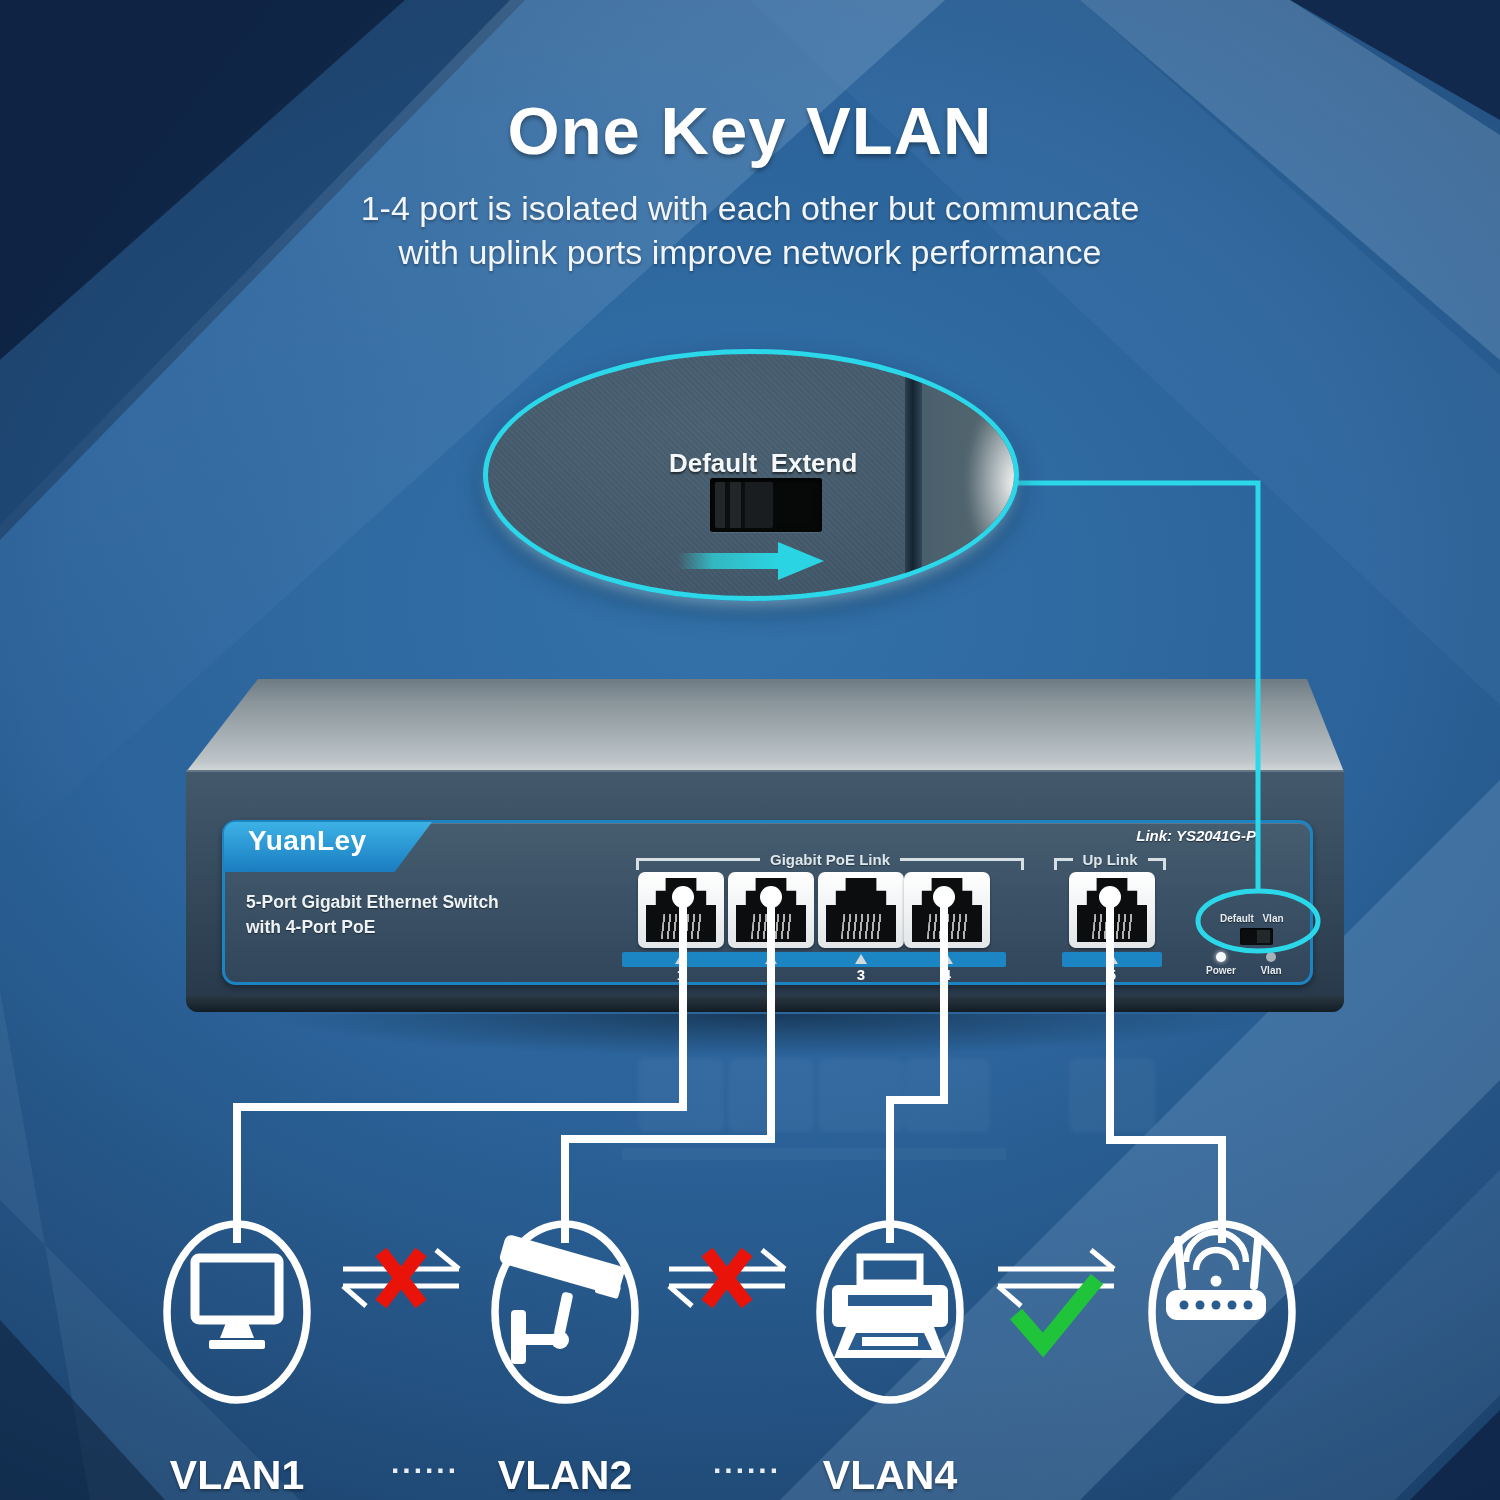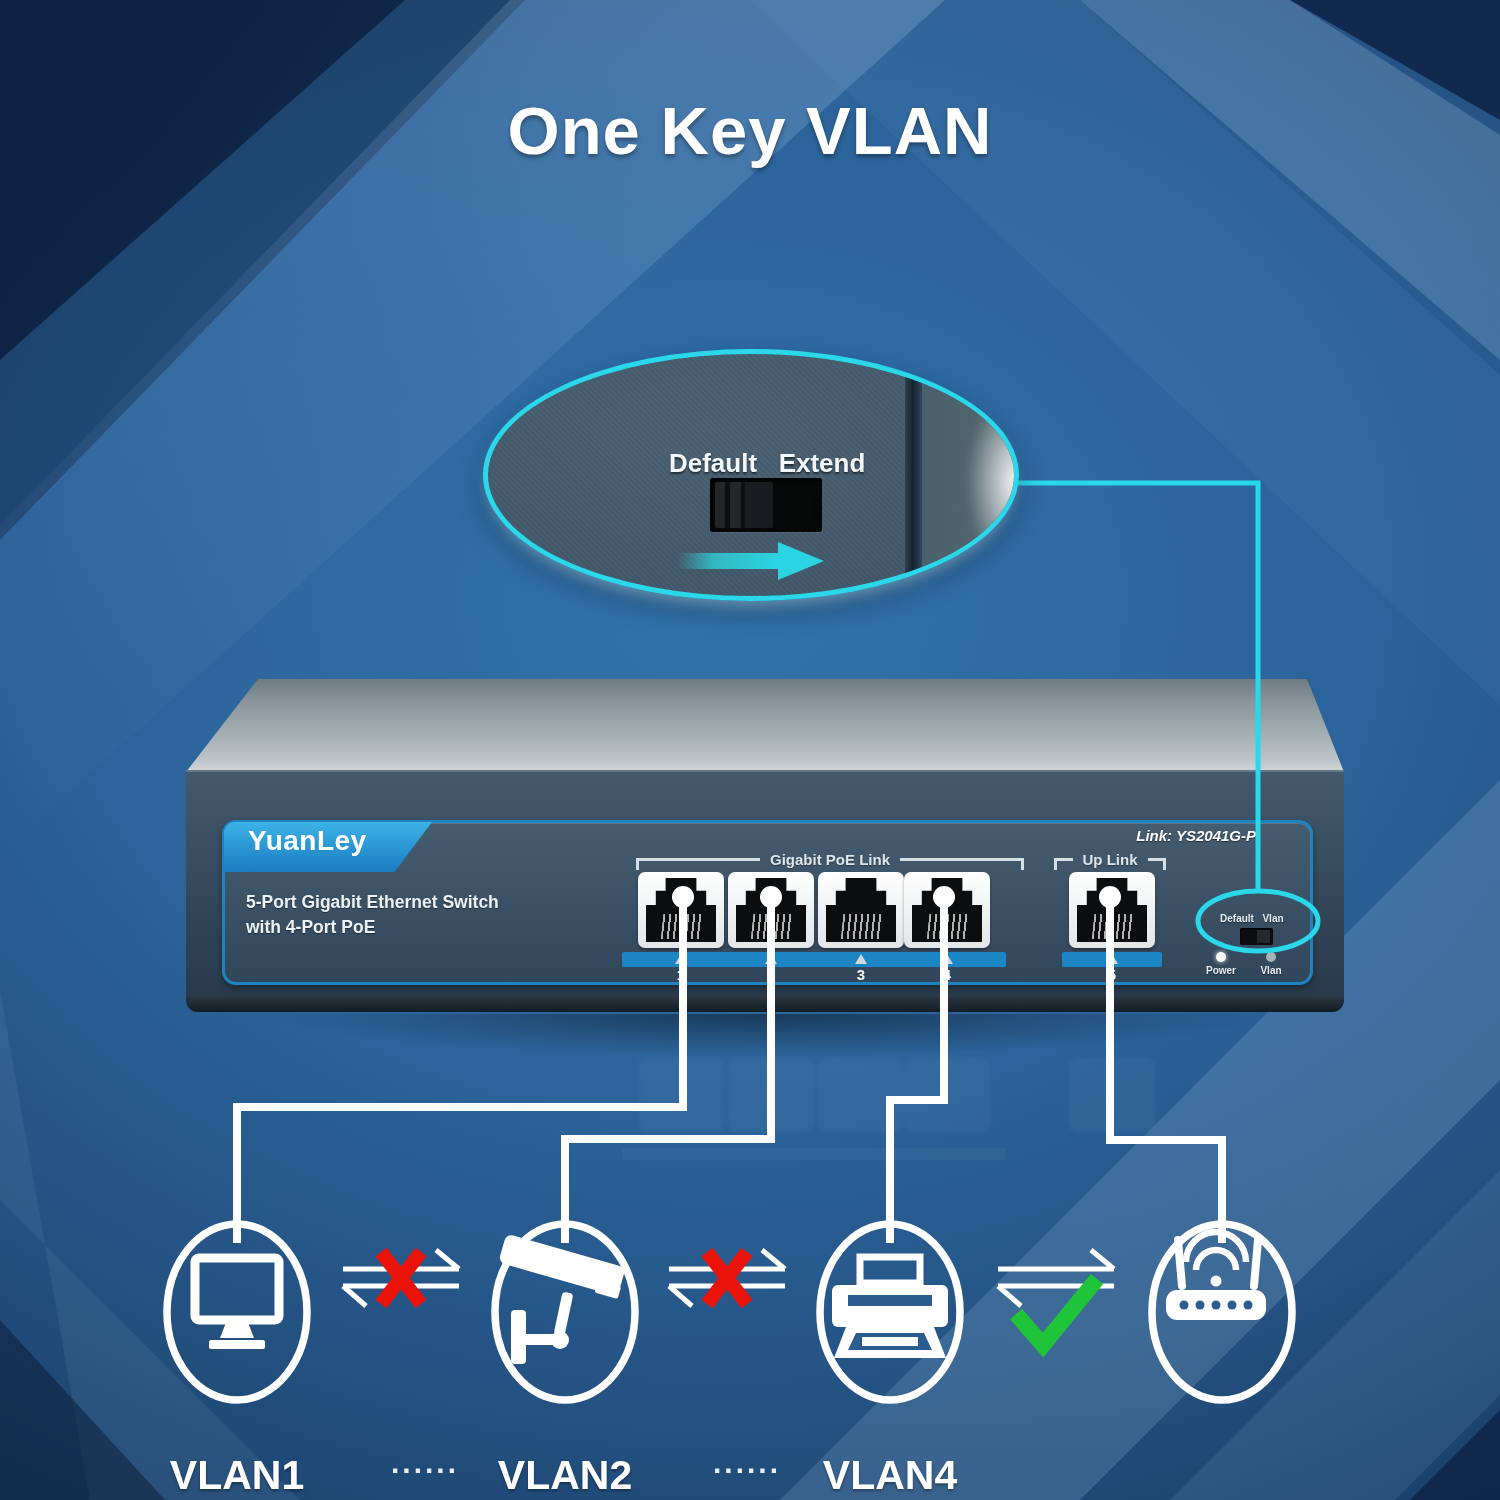--- a/index.html
+++ b/index.html
@@ -31,21 +31,21 @@
     background:
       repeating-linear-gradient(45deg,rgba(255,255,255,.025) 0 2px,rgba(0,0,0,.02) 2px 4px),
       radial-gradient(120% 120% at 40% 30%, #4a6172 0%, #42586a 55%, #394e5f 100%);
     box-shadow:0 9px 14px -4px rgba(200,240,250,.4), 0 12px 26px rgba(8,30,55,.4);}
   .cal-groove{position:absolute;left:417px;top:0;bottom:0;width:17px;background:linear-gradient(90deg,#2c4150,#152430 45%,#31475a);}
   .cal-right{position:absolute;left:434px;right:0;top:0;bottom:0;background:linear-gradient(90deg,#4a5f6d,#56696f);}
   .cal-glow{position:absolute;left:478px;top:36px;width:100px;height:184px;filter:blur(4px);
     background:radial-gradient(closest-side,rgba(255,255,255,.95),rgba(255,255,255,0));}
   .cal-label{position:absolute;width:130px;text-align:center;top:94px;font-size:26px;font-weight:700;color:#f4f8fa;
     text-shadow:0 2px 2px rgba(0,0,0,.55);}
-  .cal-default{left:160px;} .cal-extend{left:269px;}
+  .cal-default{left:160px;} .cal-extend{left:261px;}
   .cal-toggle{position:absolute;left:222px;top:124px;width:112px;height:54px;background:#070808;border-radius:3px;
     box-shadow:inset 0 2px 7px rgba(0,0,0,.95), 0 1px 0 rgba(255,255,255,.08);}
   .cal-knob{position:absolute;left:5px;top:4px;width:58px;height:46px;border-radius:2px;
     background:linear-gradient(90deg,#232628 0 18%,#0c0e0f 18% 26%,#232628 26% 44%,#0c0e0f 44% 52%,#1a1d1f 52% 100%);}
   .cal-arrow{position:absolute;left:190px;top:186px;width:150px;height:42px;}
   
   .device-top{left:186px;top:679px;width:1158px;height:93px;z-index:2;
     clip-path:polygon(72px 0,1121px 0,1158px 100%,0 100%);
     background:linear-gradient(180deg,#6e7b83 0%,#8b969c 26%,#a3adb2 58%,#bec5c9 88%,#d3d8da 100%);}
   .device-front{left:186px;top:770px;width:1158px;height:242px;z-index:2;border-radius:0 0 12px 12px;
@@ -121,20 +121,24 @@
   <div class="stripe w-tr"></div>
   <div class="stripe b-tr1"></div>
   <div class="stripe b-tr2"></div>
   <div class="stripe b-br1"></div>
   <div class="stripe b-br2"></div>
   <div class="stripe w-br"></div>
   <div class="stripe b-bl1"></div>
   <div class="stripe w-bl"></div>
 
   <div class="abs title">One Key VLAN</div>
+  <div class="abs subtitle">
+    <div>1-4 port is isolated with each other but communcate</div>
+    <div>with uplink ports improve network performance</div>
+  </div>
 
   <div class="abs callout">
     <div class="cal-groove"></div>
     <div class="cal-right"></div>
     <div class="cal-glow"></div>
     <div class="cal-label cal-default">Default</div>
     <div class="cal-label cal-extend">Extend</div>
     <div class="cal-toggle">
       <div class="cal-knob"></div>
     </div>

